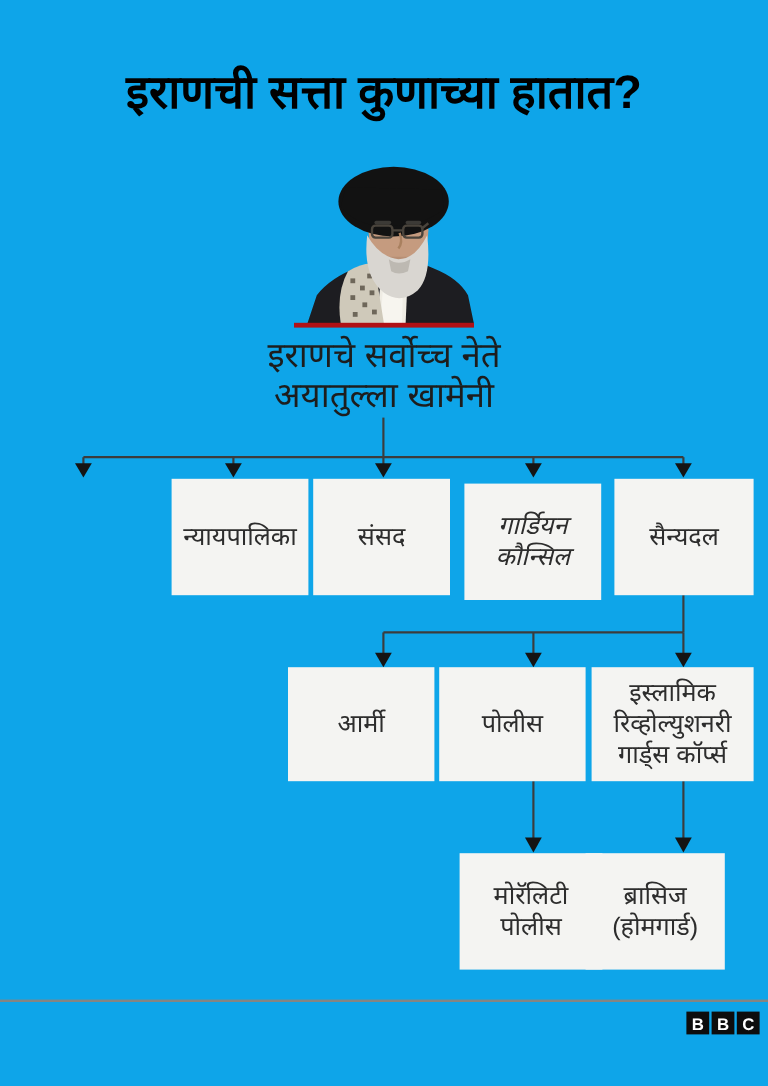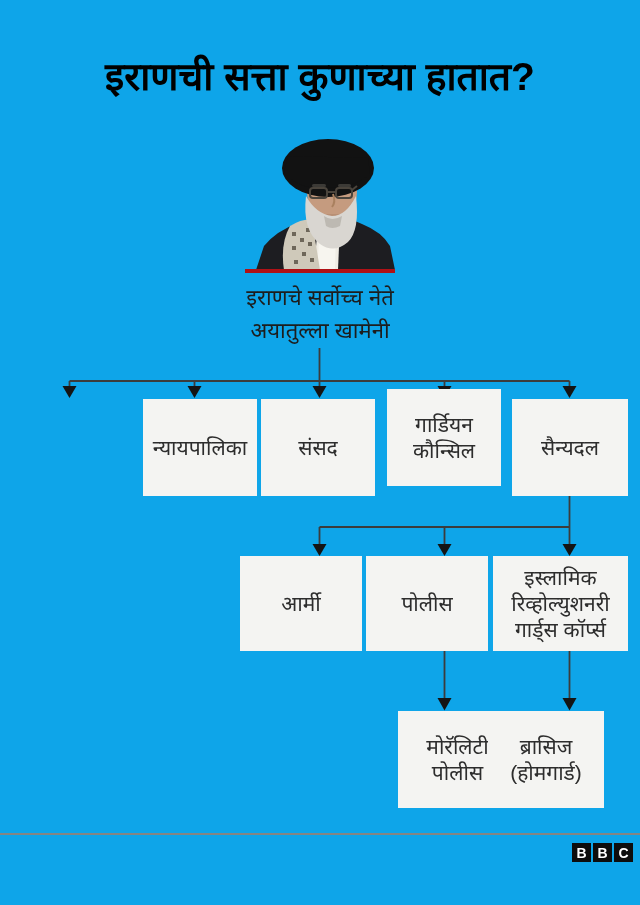--- a/index.html
+++ b/index.html
@@ -9,42 +9,42 @@
   }
   .title{
     position:absolute;top:48px;left:0;width:640px;margin:0;
     text-align:center;font-size:39px;font-weight:700;color:#000;
     letter-spacing:0px;
   }
   .photo-wrap{position:absolute;left:248px;top:132px;width:150px;height:138px;}
   .red-bar{position:absolute;left:245px;top:269px;width:150px;height:4px;background:#b01116;}
   .caption{
     position:absolute;left:0;top:281px;width:640px;text-align:center;
-    font-size:22px;line-height:33px;color:#1d1d1d;white-space:pre-line;
+    font-size:29px;line-height:33px;color:#1d1d1d;white-space:pre-line;
   }
   .connectors{position:absolute;left:0;top:340px;}
   .obox{
     position:absolute;background:#f4f4f2;display:flex;align-items:center;justify-content:center;
   }
   .obox-label{
     font-size:21px;line-height:26px;color:#2d2d2d;text-align:center;white-space:pre-line;
     padding:0 2px;
   }
   
   .b10{left:10px;top:399px;width:115px;height:97px;}
   .b11{left:143px;top:399px;width:114px;height:97px;}
   .b12{left:261px;top:399px;width:114px;height:97px;}
-  .b13{left:387px;top:389px;width:114px;height:97px;}
+  .b13{left:387px;top:403px;width:114px;height:97px;font-style:italic;}
   .b14{left:512px;top:399px;width:116px;height:97px;}
   
   .b20{left:240px;top:556px;width:122px;height:95px;}
   .b21{left:366px;top:556px;width:122px;height:95px;}
   .b22{left:493px;top:556px;width:135px;height:95px;}
   
-  .b30{left:398px;top:711px;width:119px;height:97px;}
+  .b30{left:383px;top:711px;width:119px;height:97px;}
   .b31{left:488px;top:711px;width:116px;height:97px;}
   .footer-rule{position:absolute;left:0;top:833px;width:640px;height:2px;background:#858582;}
   .bbc-logo{position:absolute;left:572px;top:843px;display:flex;gap:2px;}
   .bbc-sq{
     width:19px;height:19px;background:#0d0d0d;color:#fff;display:flex;
     align-items:center;justify-content:center;font-size:14px;font-weight:700;
     font-family:"Liberation Sans",sans-serif;
   }
 </style>
 </head>

